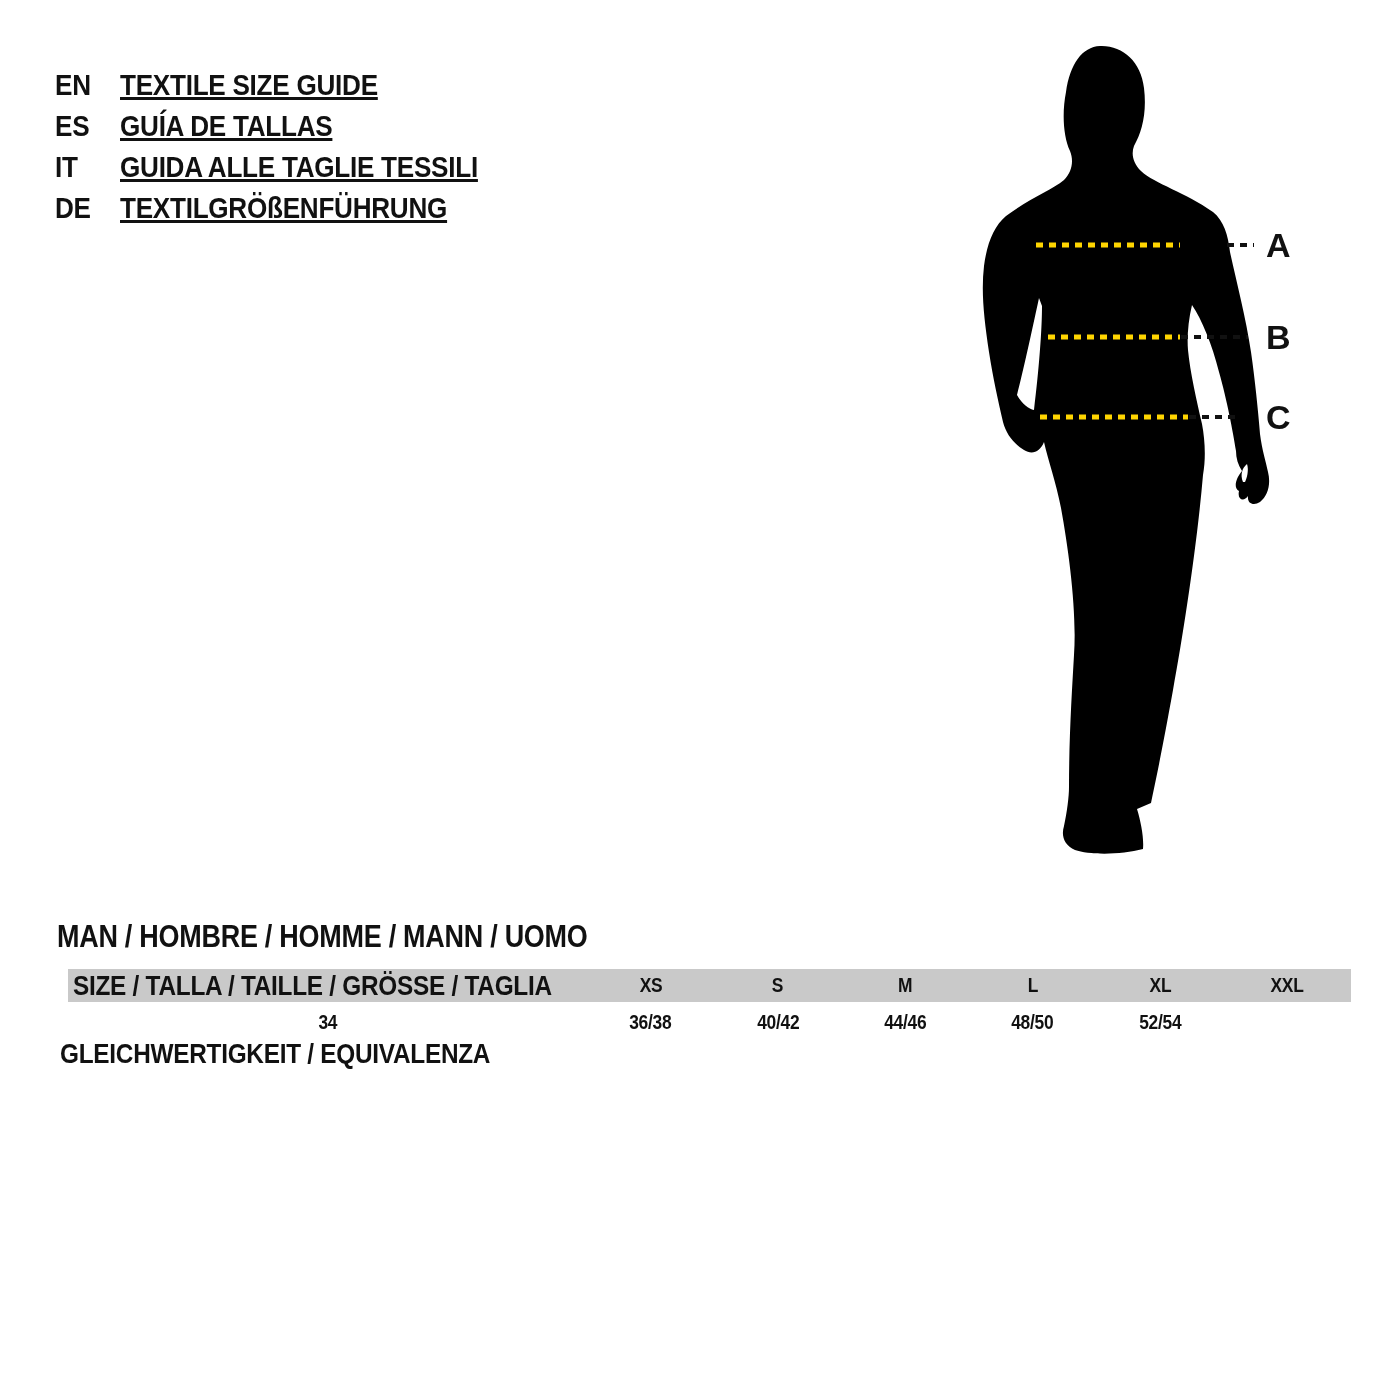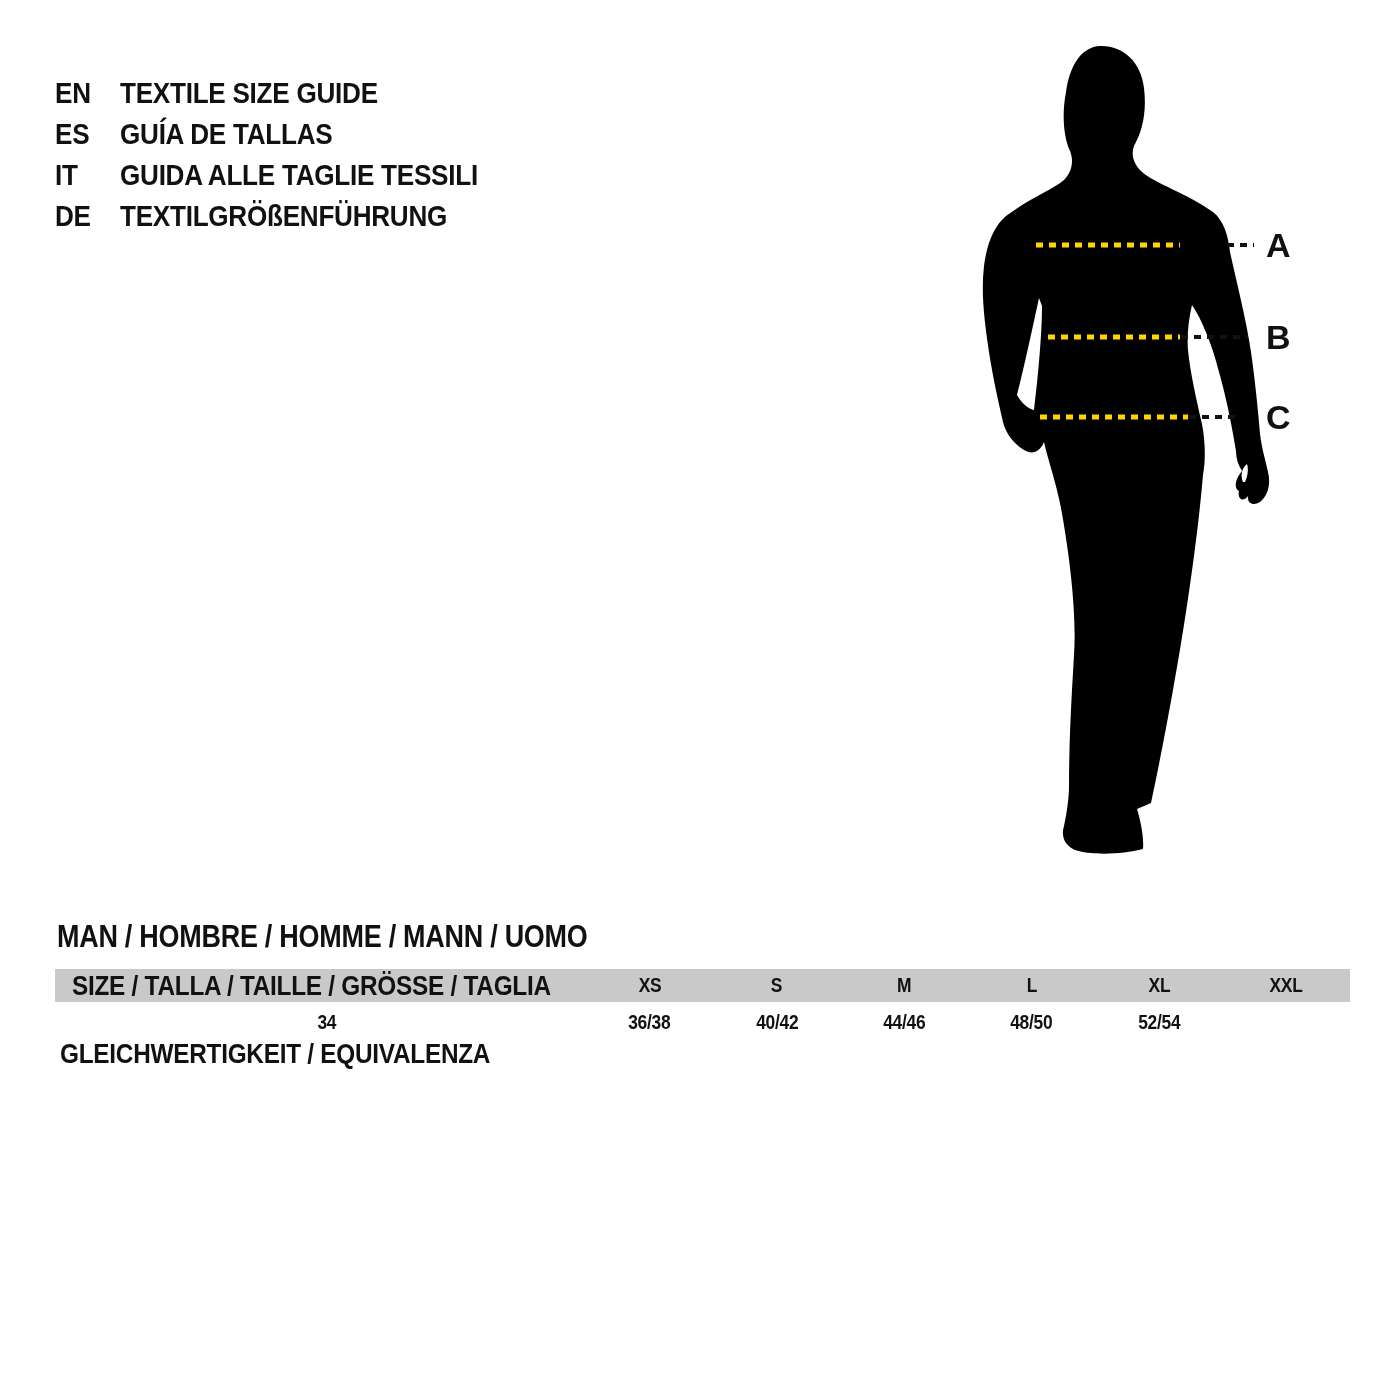--- a/index.html
+++ b/index.html
@@ -6,35 +6,35 @@
   body{
     width:1400px;height:1400px;background:#ffffff;position:relative;
     font-family:"Liberation Sans", sans-serif;color:#111;overflow:hidden;
   }
   
   .t{font-weight:700;white-space:nowrap;letter-spacing:-0.3px;}
   .sx-l{display:inline-block;transform:scaleX(0.87);transform-origin:0 50%;}
   .sx-c{display:inline-block;transform:scaleX(0.87);transform-origin:50% 50%;}
 
   
-  #language-list{position:absolute;left:55px;top:72px;}
+  #language-list{position:absolute;left:55px;top:64px;text-decoration:underline;}
   .lang-row{display:flex;height:41px;align-items:center;font-size:30px;}
   .lang-code{width:65px;flex:0 0 65px;}
   
   #figure-wrap{position:absolute;left:0;top:0;}
   #silhouette-svg{position:absolute;left:955px;top:40px;}
   .measure-label{position:absolute;font-size:34px;line-height:34px;font-weight:700;}
   #measure-label-a{left:1266px;top:228px;}
   #measure-label-b{left:1266px;top:320px;}
   #measure-label-c{left:1266px;top:400px;}
 
   
   #section-title{position:absolute;left:57px;top:922px;font-size:31px;line-height:30px;}
-  .tbl-row{position:absolute;left:55px;width:1283px;display:grid;
-           grid-template-columns:519px repeat(6,1fr);align-items:center;padding-left:12px;}
+  .tbl-row{position:absolute;left:68px;width:1283px;display:grid;
+           grid-template-columns:519px repeat(6,1fr);align-items:center;}
   #row-size{top:969px;height:33px;}
   #row-equiv{top:1006px;height:32px;}
   .row-label{padding-left:5px;font-size:28px;}
   .cell{text-align:center;font-size:20px;}
   #row-gleich{position:absolute;left:60px;top:1038px;font-size:28px;line-height:32px;}
 </style>
 </head>
 <body>
 
 <div id="language-list">

